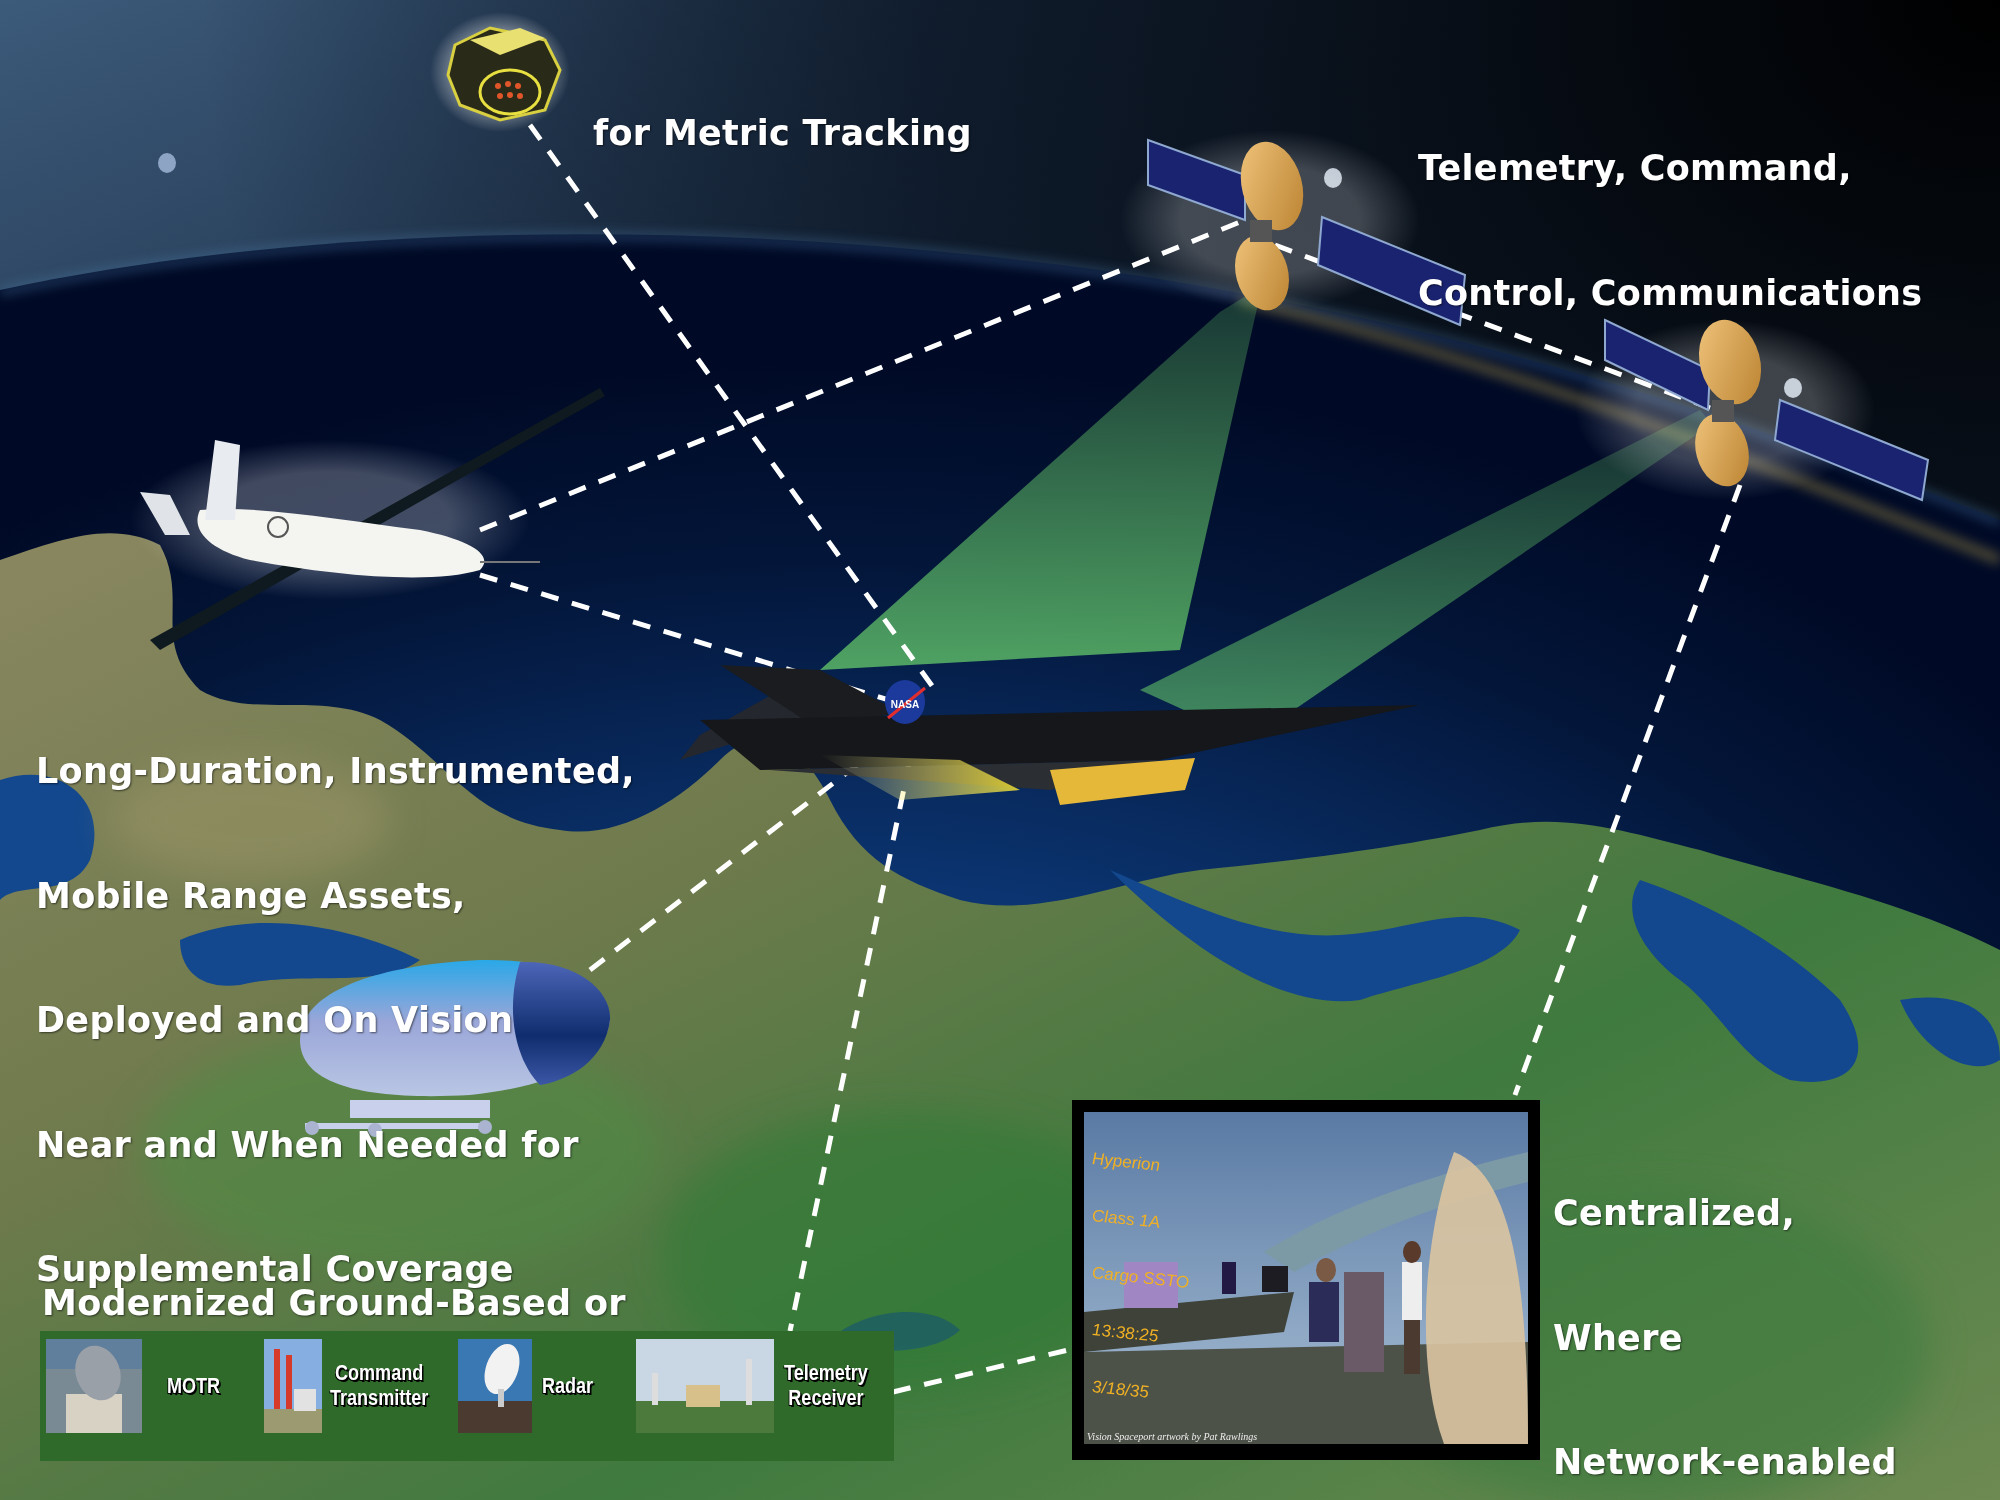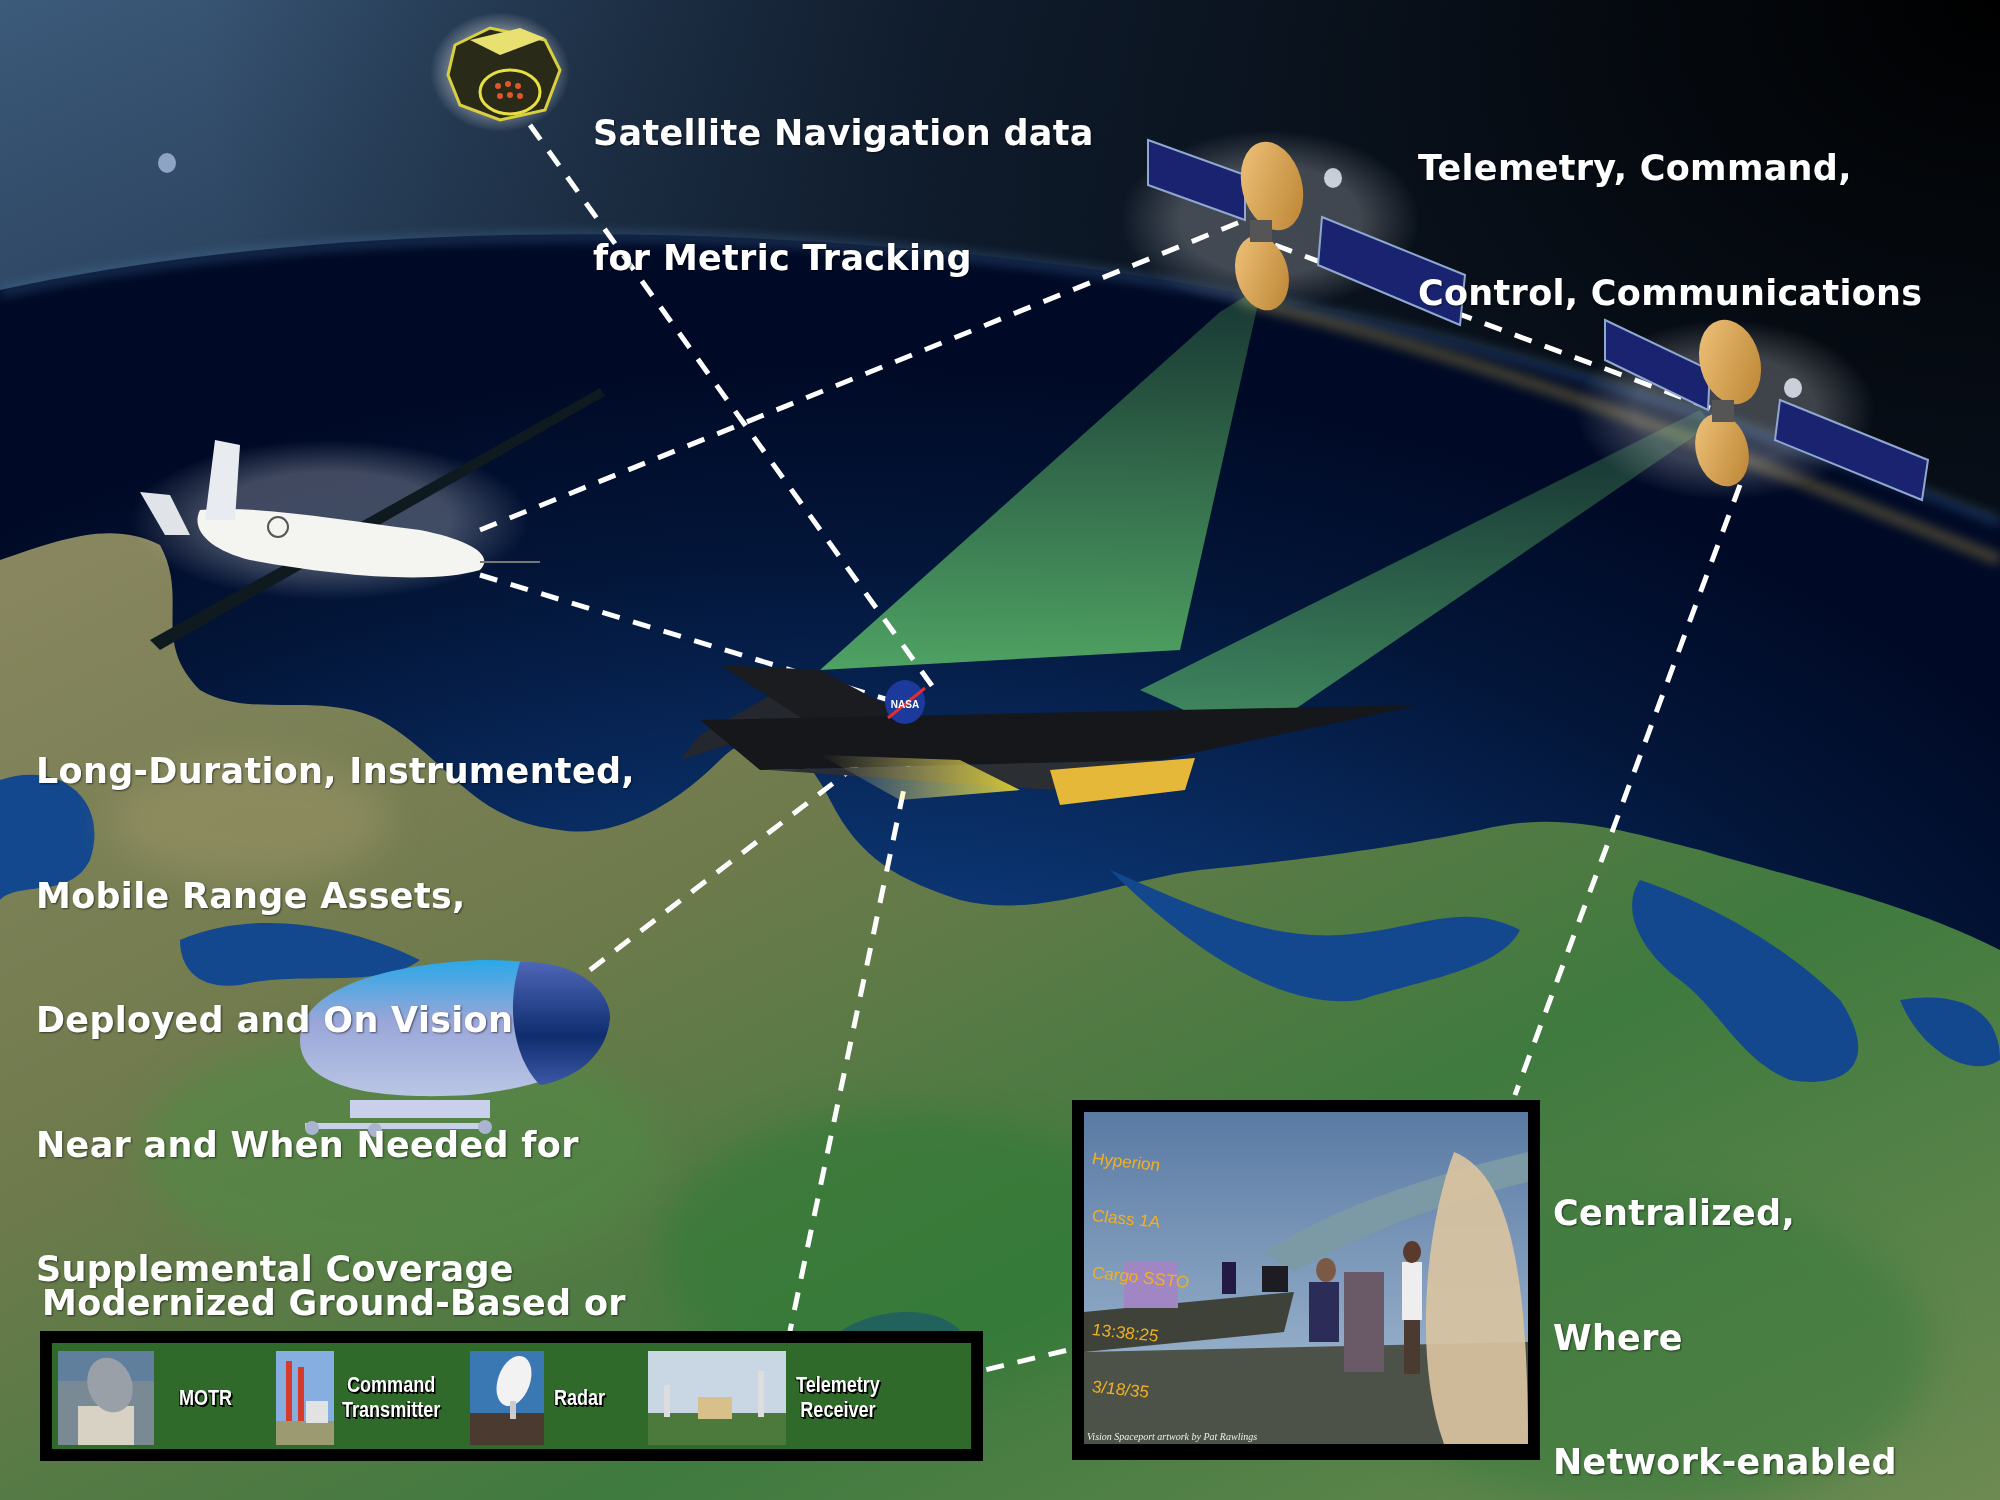--- a/index.html
+++ b/index.html
@@ -6,22 +6,22 @@
   body { width: 2000px; height: 1500px; overflow: hidden; background: #000; font-family: "DejaVu Sans", sans-serif; }
   #stage { position: relative; width: 2000px; height: 1500px; overflow: hidden; }
   #scene { position: absolute; left: 0; top: 0; width: 2000px; height: 1500px; }
   .label {
     position: absolute; color: #fff; font-family: "DejaVu Sans", sans-serif; font-weight: bold;
     font-size: 35px; line-height: 41.5px; white-space: pre; letter-spacing: 0.3px;
     text-shadow: 1px 1px 2px rgba(0,0,0,0.55);
   }
   .label .line { display: block; }
   #ground-panel {
-    position: absolute; left: 40px; top: 1331px; width: 943px; height: 130px;
-    background: #000; box-sizing: border-box; padding: 12px;
+    position: absolute; left: 40px; top: 1331px; width: 854px; height: 130px;
+    background: #000; box-sizing: border-box; padding: 0;
   }
   #ground-inner {
     width: 100%; height: 100%; background: #2f6a2a; position: relative;
   }
   .asset-thumb { position: absolute; top: 8px; height: 94px; }
   .asset-label {
     position: absolute; color: #fff; font-family: "Liberation Sans", sans-serif; font-weight: bold;
     font-size: 22px; line-height: 25px; text-align: center; white-space: pre;
     text-shadow: 2px 2px 0 #000, -1px 1px 0 #000;
     transform: scaleX(0.82); transform-origin: left center;
@@ -210,21 +210,20 @@
       <path d="M520 962 C 575 960, 612 990, 610 1020 C 605 1060, 570 1080, 540 1085 C 515 1060, 505 1010, 520 962 Z" fill="url(#noseGrad)"></path>
       <rect x="350" y="1100" width="140" height="18" fill="#c8d0ec"></rect>
       <line x1="305" y1="1126" x2="485" y2="1126" stroke="#c8d0ec" stroke-width="6"></line>
       <circle cx="312" cy="1128" r="7" fill="#aab4d0"></circle>
       <circle cx="375" cy="1130" r="7" fill="#aab4d0"></circle>
       <circle cx="485" cy="1127" r="7" fill="#aab4d0"></circle>
     </g>
   </svg>
 
   <div class="label" style="left:593px; top:30px;">
-    <span class="line">Satellite Navigation data</span>
     <span class="line">for Metric Tracking</span>
   </div>
 
   <div class="label" style="left:1418px; top:65px;">
     <span class="line">Telemetry, Command,</span>
     <span class="line">Control, Communications</span>
   </div>
 
   <div class="label" style="left:36px; top:668px;">
     <span class="line">Long-Duration, Instrumented,</span>

